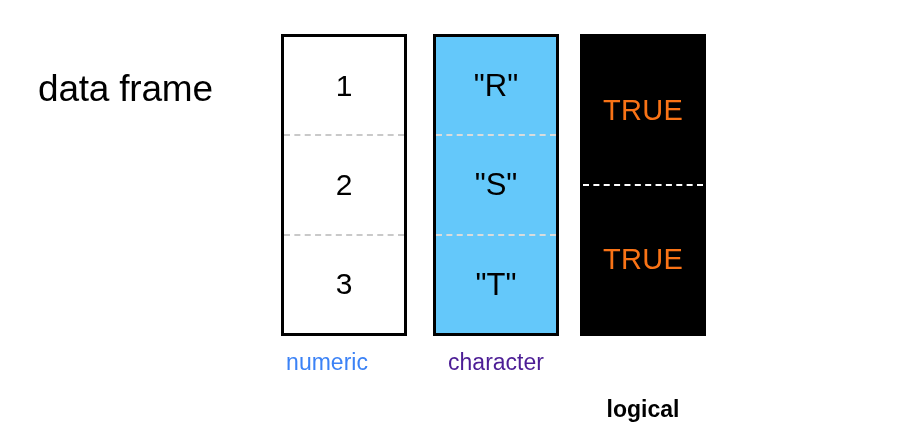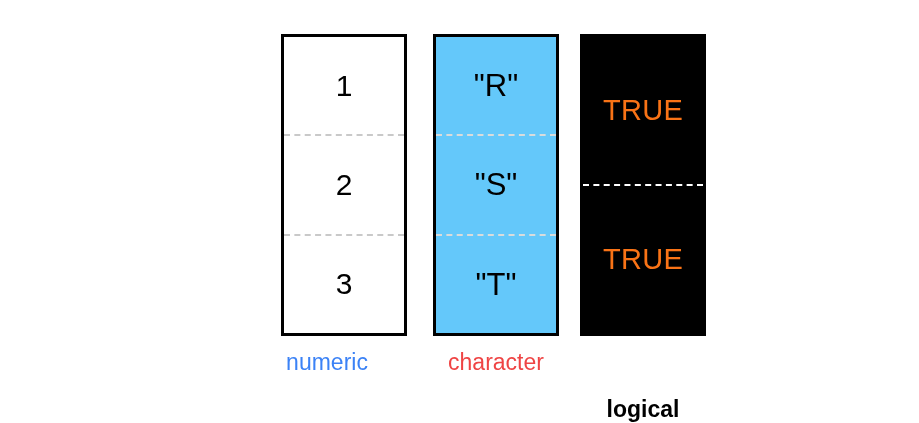--- a/index.html
+++ b/index.html
@@ -104,35 +104,36 @@
     line-height: 1.1;
     white-space: nowrap;
   }
   .type-label.lbl-numeric {
     left: 264px;
     color: #3b82f6;
     font-weight: 400;
   }
   .type-label.lbl-character {
     left: 433px;
-    color: #ef4444;
+    color: #4c1d95;
     font-weight: 400;
   }
   .type-label.lbl-logical {
     left: 580px;
     color: #000000;
     font-weight: 700;
     margin-top: 47px;
   }
 </style>
 </head>
 <body>
 
 <div id="diagram">
 
+  <div class="frame-label">data frame</div>
 
   <div class="column col-numeric">
     <div class="cell">1</div>
     <div class="cell">2</div>
     <div class="cell">3</div>
   </div>
 
   <div class="column col-character">
     <div class="cell">"R"</div>
     <div class="cell">"S"</div>

